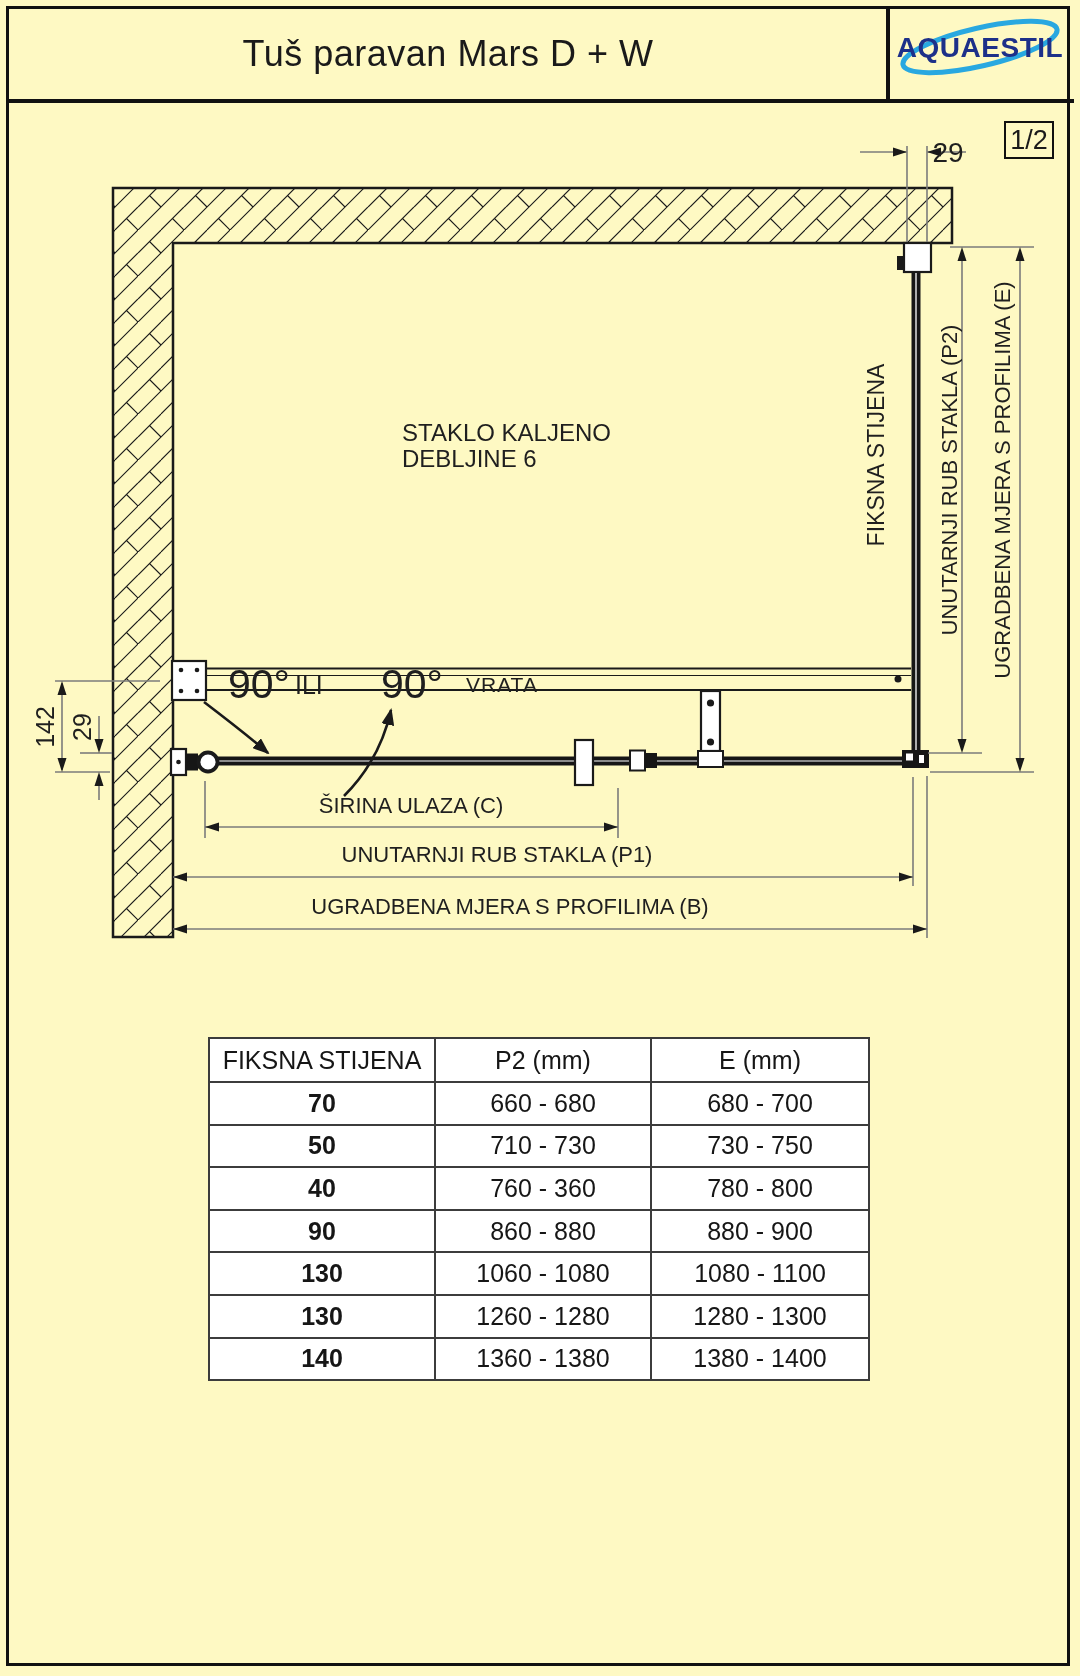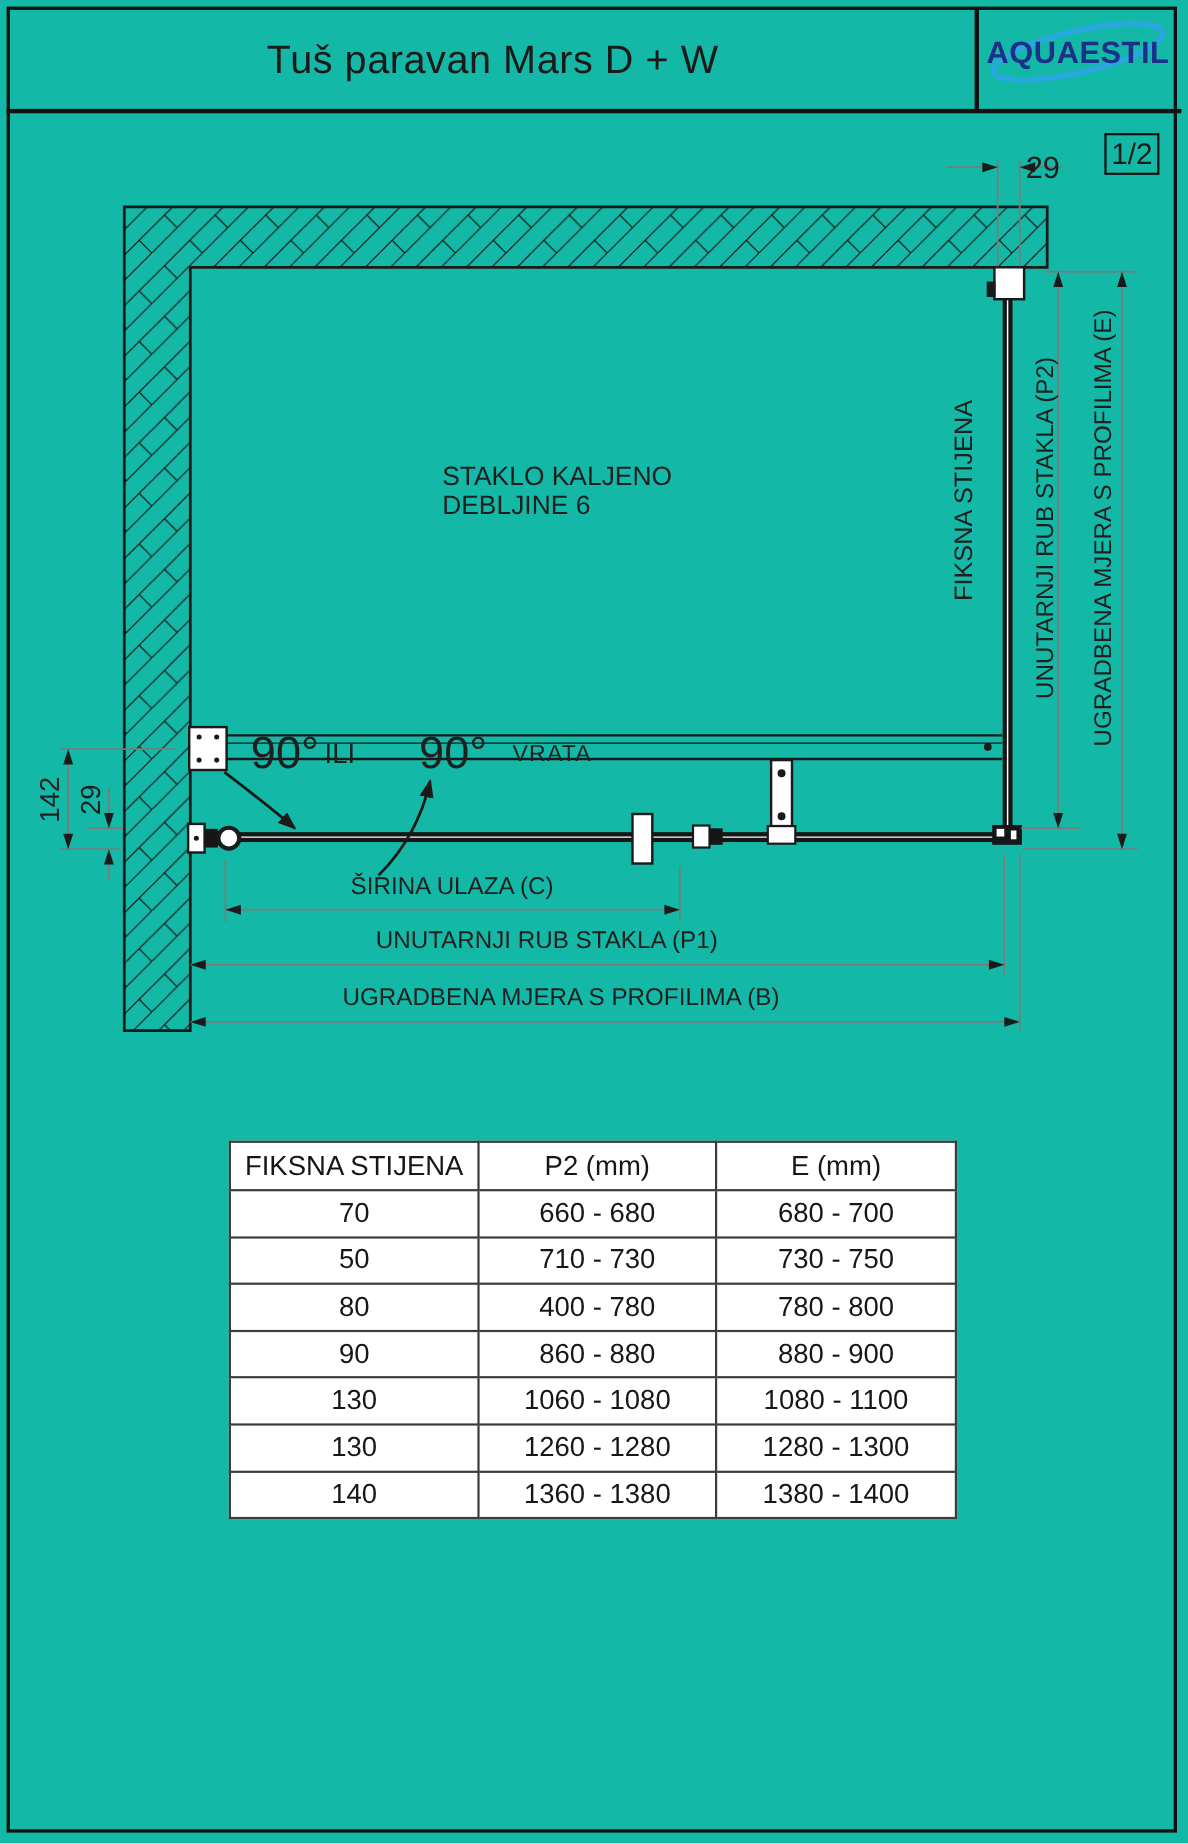--- a/index.html
+++ b/index.html
@@ -1,17 +1,17 @@
 <!DOCTYPE html>
 <html><head>
 <meta charset="utf-8">
 <style>
   html,body { margin:0; padding:0; background:#fff; }
   .page {
-    position:relative; width:1080px; height:1676px; background:#14b8a6;
+    position:relative; width:1080px; height:1676px; background:#fef9c3;
     font-family:"Liberation Sans", sans-serif; color:#1a1a1a; overflow:hidden;
   }
   .page-border { position:absolute; left:6px; top:6px; width:1064px; height:1660px;
     border:3.5px solid #111; box-sizing:border-box; }
   .title-sep { position:absolute; left:6px; top:99px; width:1068px; height:3.5px; background:#111; }
   .logo-divider { position:absolute; left:886px; top:8px; width:3.5px; height:92px; background:#111; }
   .doc-title { position:absolute; left:10px; top:10px; width:876px; height:88px;
     display:flex; align-items:center; justify-content:center; font-size:36px; letter-spacing:0.5px; }
   .logo-box { position:absolute; left:892px; top:10px; width:176px; height:73px;
     display:flex; align-items:center; justify-content:center; }
@@ -20,21 +20,21 @@
     justify-content:center; font-size:27px; }
   .drawing-svg { position:absolute; left:0; top:0; }
   .spec-table { position:absolute; left:208px; top:1037px; width:660px;
     border-collapse:collapse; table-layout:fixed; background:#fff;
     border:2.5px solid #1a1a1a; }
   .spec-table th, .spec-table td {
     border:2px solid #3c3c3c; text-align:center; vertical-align:middle;
     font-size:25px; padding:0; height:40.6px; font-weight:normal; color:#161616;
   }
   .spec-table thead th { height:42px; }
-  .spec-table td:first-child { font-weight:normal; }
+  .spec-table td:first-child { font-weight:bold; }
   svg text { fill:#1f1f1f; }
 </style>
 </head>
 <body>
 
 <div class="page">
   <div class="page-border"></div>
 
   <div class="doc-title">Tuš paravan Mars D + W</div>
   <div class="logo-divider"></div>
@@ -207,22 +207,22 @@
         <td>70</td>
         <td>660 - 680</td>
         <td>680 - 700</td>
       </tr>
       <tr>
         <td>50</td>
         <td>710 - 730</td>
         <td>730 - 750</td>
       </tr>
       <tr>
-        <td>80</td>
-        <td>400 - 780</td>
+        <td>40</td>
+        <td>760 - 360</td>
         <td>780 - 800</td>
       </tr>
       <tr>
         <td>90</td>
         <td>860 - 880</td>
         <td>880 - 900</td>
       </tr>
       <tr>
         <td>130</td>
         <td>1060 - 1080</td>

